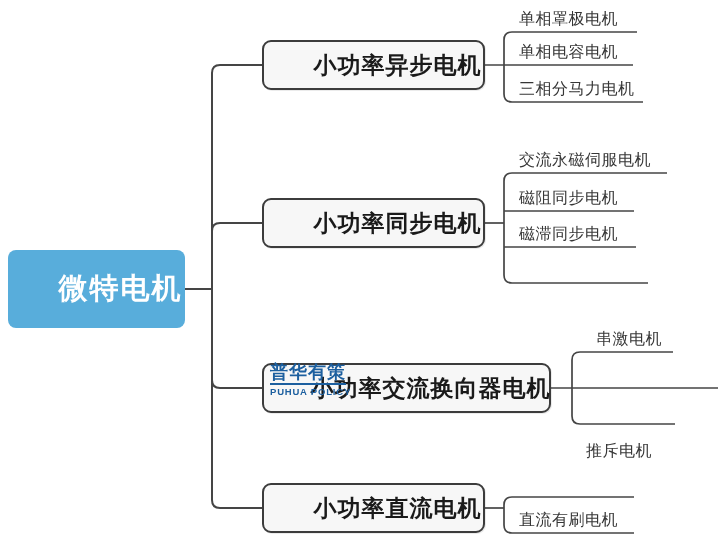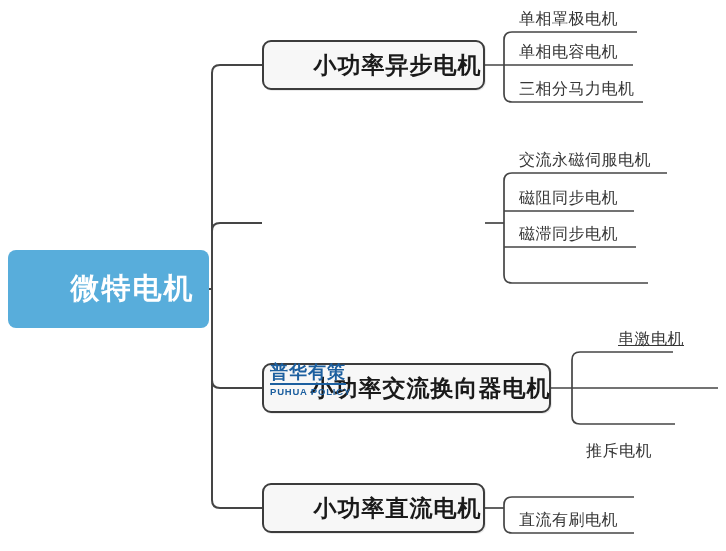--- a/index.html
+++ b/index.html
@@ -116,35 +116,36 @@
     <path class="thin" d="M504 211 H634"></path>
     <path class="thin" d="M504 247 H636"></path>
 
     <path class="thin" d="M673 352 L580 352 Q572 352 572 360 L572 416 Q572 424 580 424 L675 424"></path>
     <path class="thin" d="M551 388 H718"></path>
 
     <path class="thin" d="M485 508 H504"></path>
     <path class="thin" d="M634 497 L512 497 Q504 497 504 505 L504 525 Q504 533 512 533 L634 533"></path>
   </svg>
 
-  <div class="node root-node" style="left:8px; top:250px; width:201px; height:78px;">微特电机</div>
+  <div class="node root-node" style="left:8px; top:250px; width:177px; height:78px;">微特电机</div>
 
   <div class="node branch-node" style="left:262px; top:40px; width:223px; height:50px;">小功率异步电机</div>
+  <div class="node branch-node" style="left:262px; top:198px; width:223px; height:50px;">小功率同步电机</div>
   <div class="node branch-node" style="left:262px; top:363px; width:289px; height:50px;">小功率交流换向器电机</div>
   <div class="node branch-node" style="left:262px; top:483px; width:223px; height:50px;text-align:center;">小功率直流电机</div>
 
   <div class="leaf-label" style="left:519px; top:9px;">单相罩极电机</div>
   <div class="leaf-label" style="left:519px; top:42px;">单相电容电机</div>
   <div class="leaf-label" style="left:519px; top:150px;">交流永磁伺服电机</div>
 
   <div class="leaf-label" style="left:519px; top:79px;">三相分马力电机</div>
   <div class="leaf-label" style="left:519px; top:188px;">磁阻同步电机</div>
   <div class="leaf-label" style="left:519px; top:224px;">磁滞同步电机</div>
 
-  <div class="leaf-label" style="left:618px; top:329px;text-decoration:underline;">串激电机</div>
+  <div class="leaf-label" style="left:596px; top:329px;">串激电机</div>
   <div class="leaf-label" style="left:586px; top:401px;margin-top:40px;">推斥电机</div>
 
   <div class="leaf-label" style="left:519px; top:510px;">直流有刷电机</div>
 
   <div class="watermark">
     <div class="wm-cn">普华有策</div>
     <div class="wm-en">PUHUA POLICY</div>
   </div>
 
 </div>

